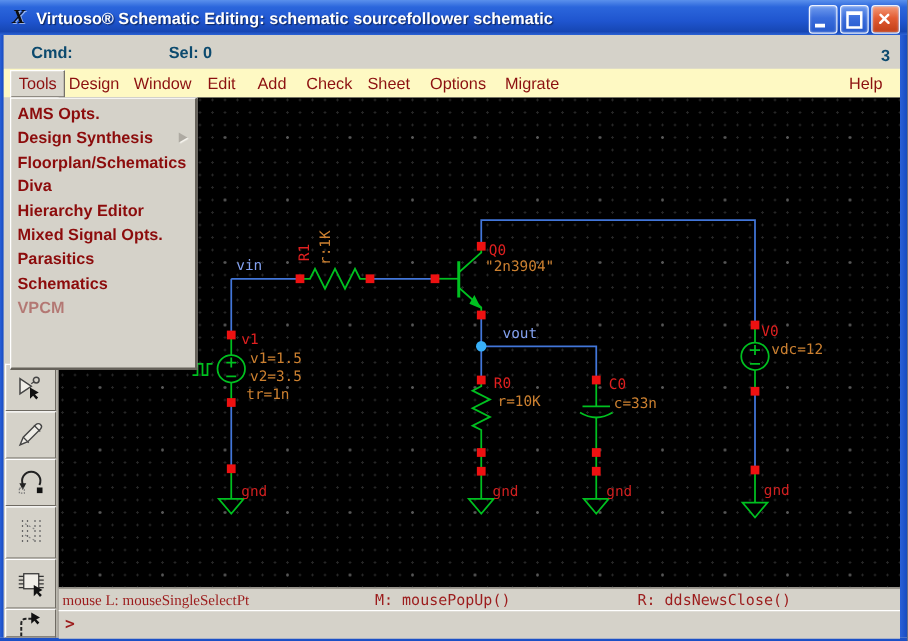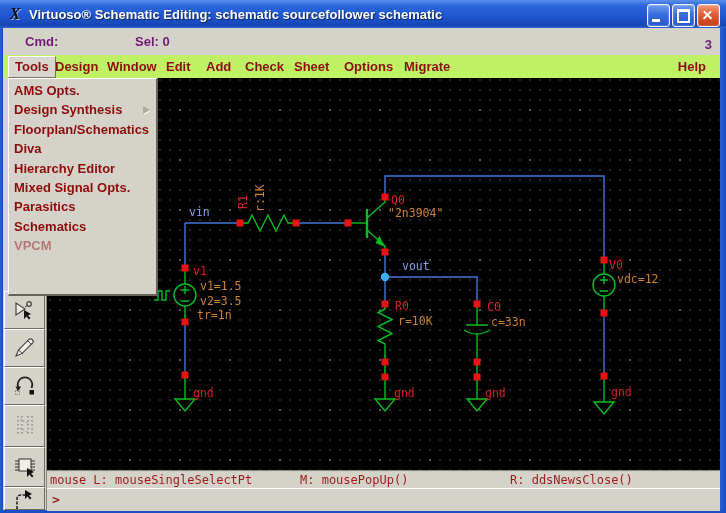--- a/index.html
+++ b/index.html
@@ -21,25 +21,25 @@
   .wbtn.red{background:linear-gradient(180deg,#f49a78 0%,#e25c33 45%,#c03d17 100%);}
   .glyph-min{position:absolute;left:4px;bottom:4px;width:8px;height:3px;background:#fff;}
   .glyph-max{position:absolute;left:4px;top:4px;width:9px;height:9px;border:2px solid #fff;border-top-width:3px;}
   .glyph-x1,.glyph-x2{position:absolute;left:4px;top:9px;width:11px;height:2.4px;background:#fff;border-radius:1px;}
   .glyph-x1{transform:rotate(45deg);} .glyph-x2{transform:rotate(-45deg);}
   .b-left{position:absolute;left:0;top:28px;width:3px;height:482px;background:linear-gradient(90deg,#2a60d8,#164ac0);}
   .b-right{position:absolute;left:720px;top:28px;width:6px;height:482px;background:linear-gradient(90deg,#2a60d8,#164ac0);}
   .b-bottom{position:absolute;left:0;top:510px;width:726px;height:3px;background:#1c50c6;}
   
   .cmdbar{position:absolute;left:3px;top:28px;width:717px;height:27px;background:#d5d2c9;}
-  .cmdbar span{position:absolute;font-weight:bold;font-size:13px;color:#701a75;}
+  .cmdbar span{position:absolute;font-weight:bold;font-size:13px;color:#0c4a6e;}
   .cmd-label{left:22px;top:6px;} .sel-label{left:132px;top:6px;} .win-num{right:8px;top:9px;}
   
-  .menubar{position:absolute;left:3px;top:55px;width:717px;height:23px;background:#bef264;
-    font-weight:bold;font-size:13px;color:#8c1010;}
+  .menubar{position:absolute;left:3px;top:55px;width:717px;height:23px;background:#fef9c3;
+    font-weight:normal;font-size:13px;color:#8c1010;}
   .mb{position:absolute;top:4px;white-space:nowrap;cursor:default;}
   .mb-tools{left:5px;top:1px;padding:2px 6px 3px 6px;background:#d9d6cd;
     border-top:1px solid #fff;border-left:1px solid #fff;
     border-right:1px solid #76726a;border-bottom:1px solid #76726a;}
   .mb-design{left:52px;} .mb-window{left:104px;} .mb-edit{left:163px;} .mb-add{left:203px;}
   .mb-check{left:242px;} .mb-sheet{left:291px;} .mb-options{left:341px;} .mb-migrate{left:401px;}
   .mb-help{right:14px;}
   
   .toolbar{position:absolute;left:3px;top:78px;width:44px;height:432px;background:#d5d2c9;
     border-right:1px solid #8a867e;box-sizing:border-box;}
@@ -63,21 +63,21 @@
     position:relative;white-space:nowrap;cursor:default;}
   .mi.hl{border:1px solid;border-color:#fff #6e6a62 #6e6a62 #fff;height:17.4px;line-height:17.4px;background:#dad7ce;}
   .mi.disabled{opacity:.45;}
   .submenu-arrow{position:absolute;right:6px;top:5.5px;width:0;height:0;
     border-top:4.5px solid transparent;border-bottom:4.5px solid transparent;border-left:7px solid #aeaaa2;
     filter:drop-shadow(1px 1px 0 #f6f4ee);}
   
   .statusbar{position:absolute;left:47px;top:470px;width:673px;height:18px;background:#d5d2c9;
     border-top:1px solid #8a867e;font-family:"DejaVu Sans Mono",monospace;font-size:12px;color:#9c1c1c;}
   .statusbar span{position:absolute;top:2px;white-space:pre;}
-  .st-l{left:3px;} .st-m{left:253px;} .st-r{left:463px;text-align:center;}
+  .st-l{left:3px;font-family:Liberation Serif, serif;} .st-m{left:253px;} .st-r{left:463px;text-align:center;}
   .promptbar{position:absolute;left:47px;top:488px;width:673px;height:22px;background:#d5d2c9;
     border-top:1px solid #fff;}
   .prompt-sym{position:absolute;left:5px;top:3px;font-family:"DejaVu Sans Mono",monospace;
     font-weight:bold;font-size:13px;color:#9c1c1c;}
 </style>
 </head>
 <body>
 
 <div id="win">
 

